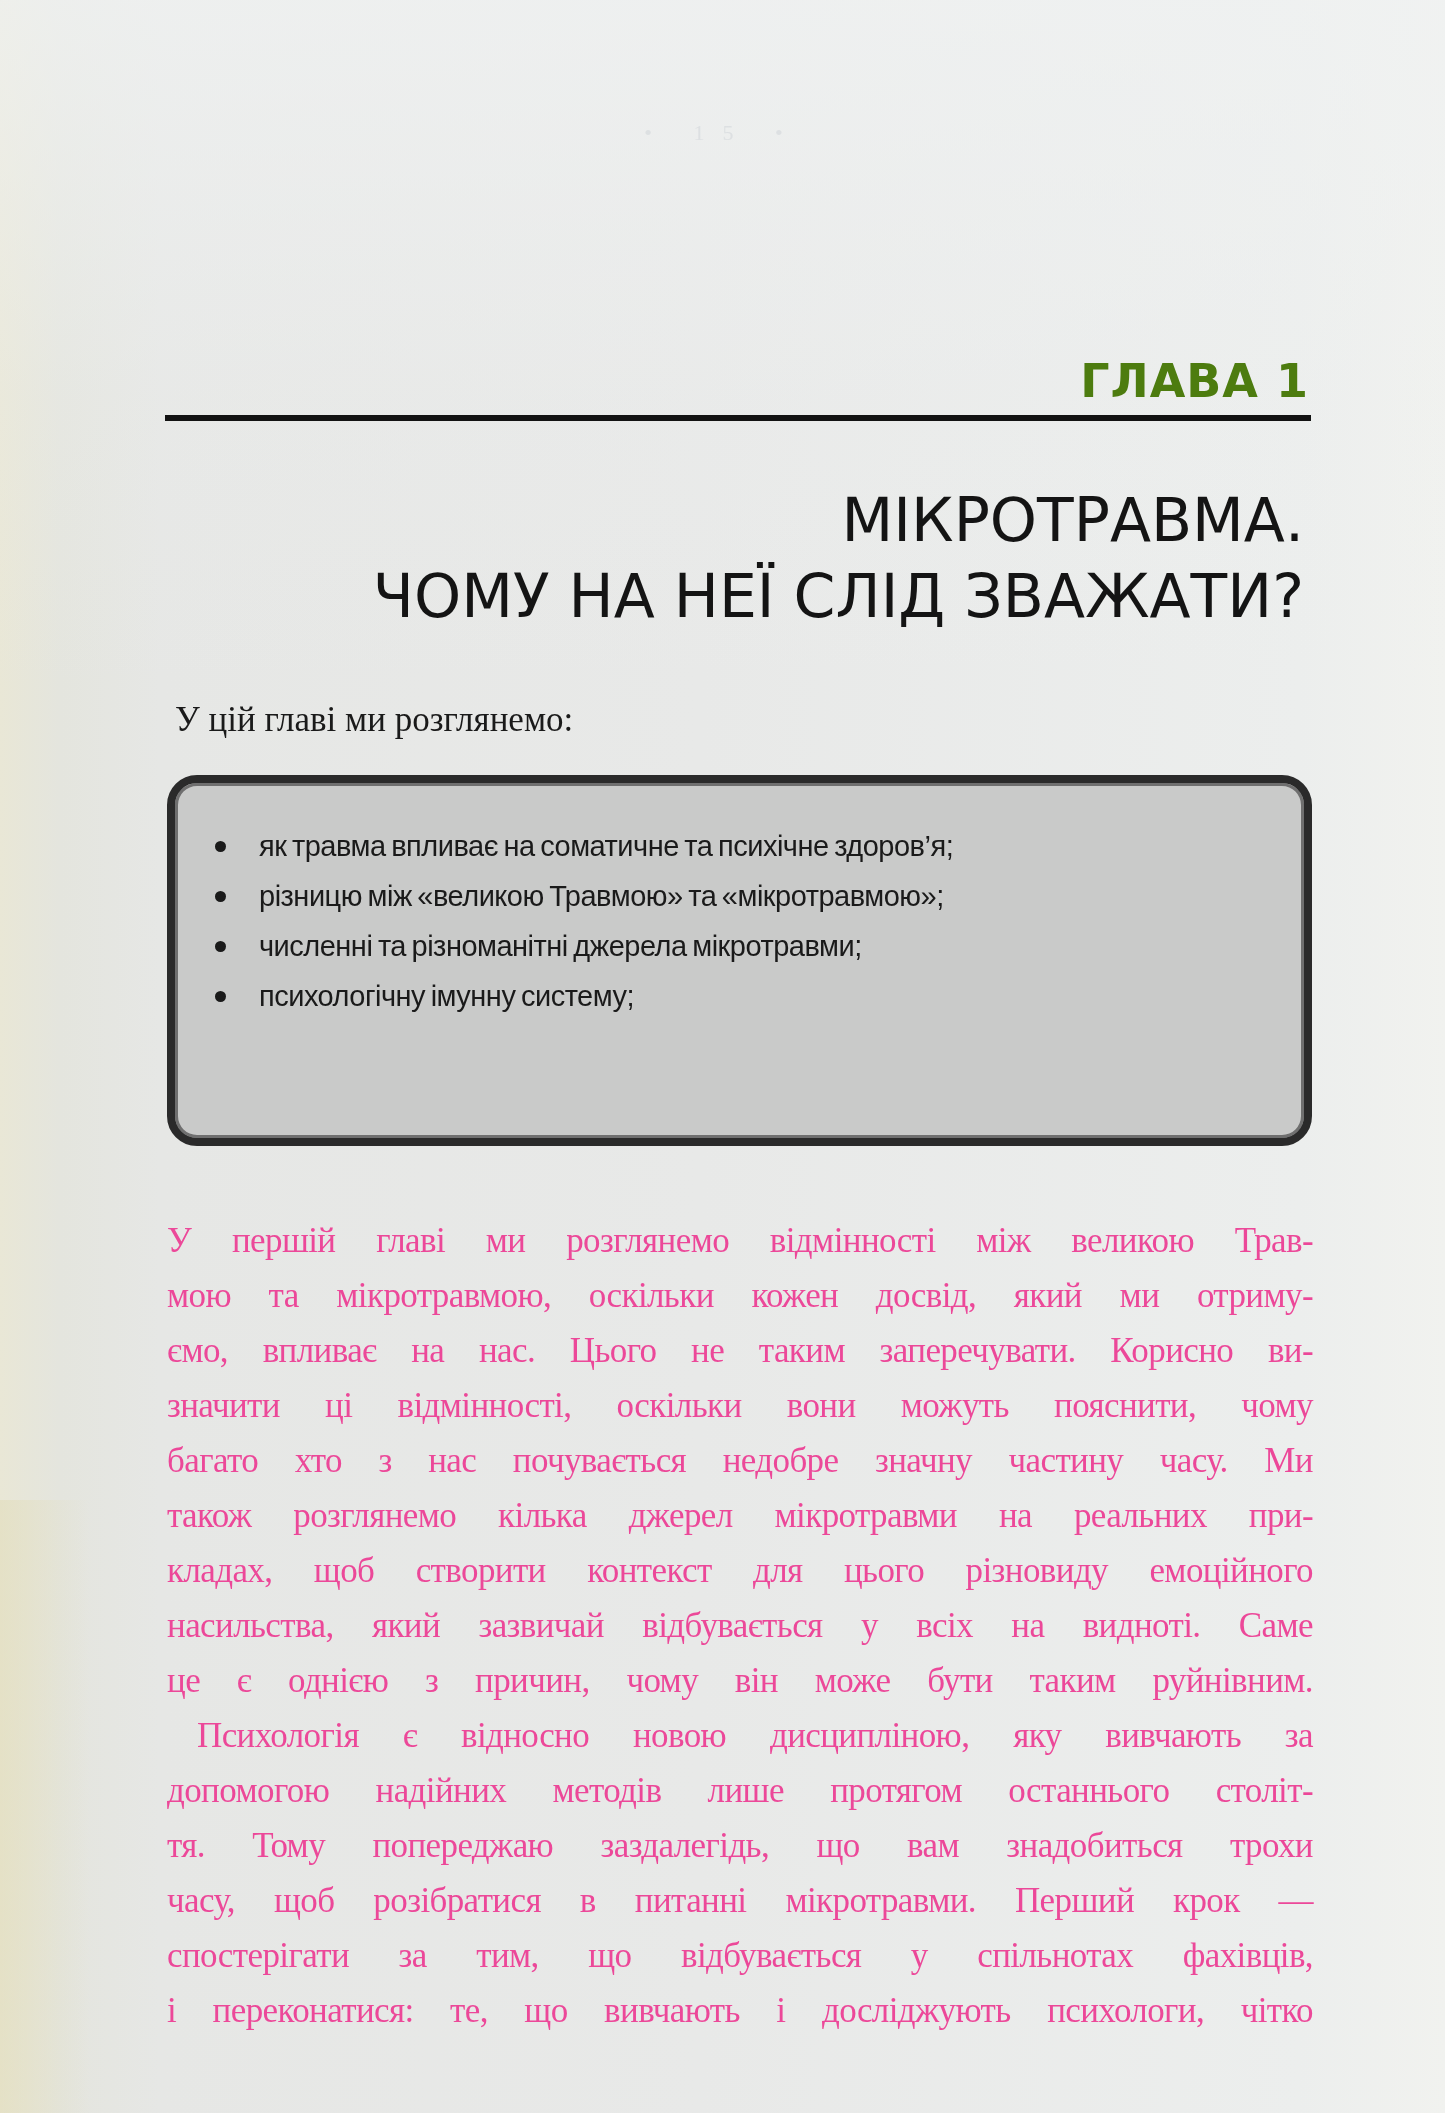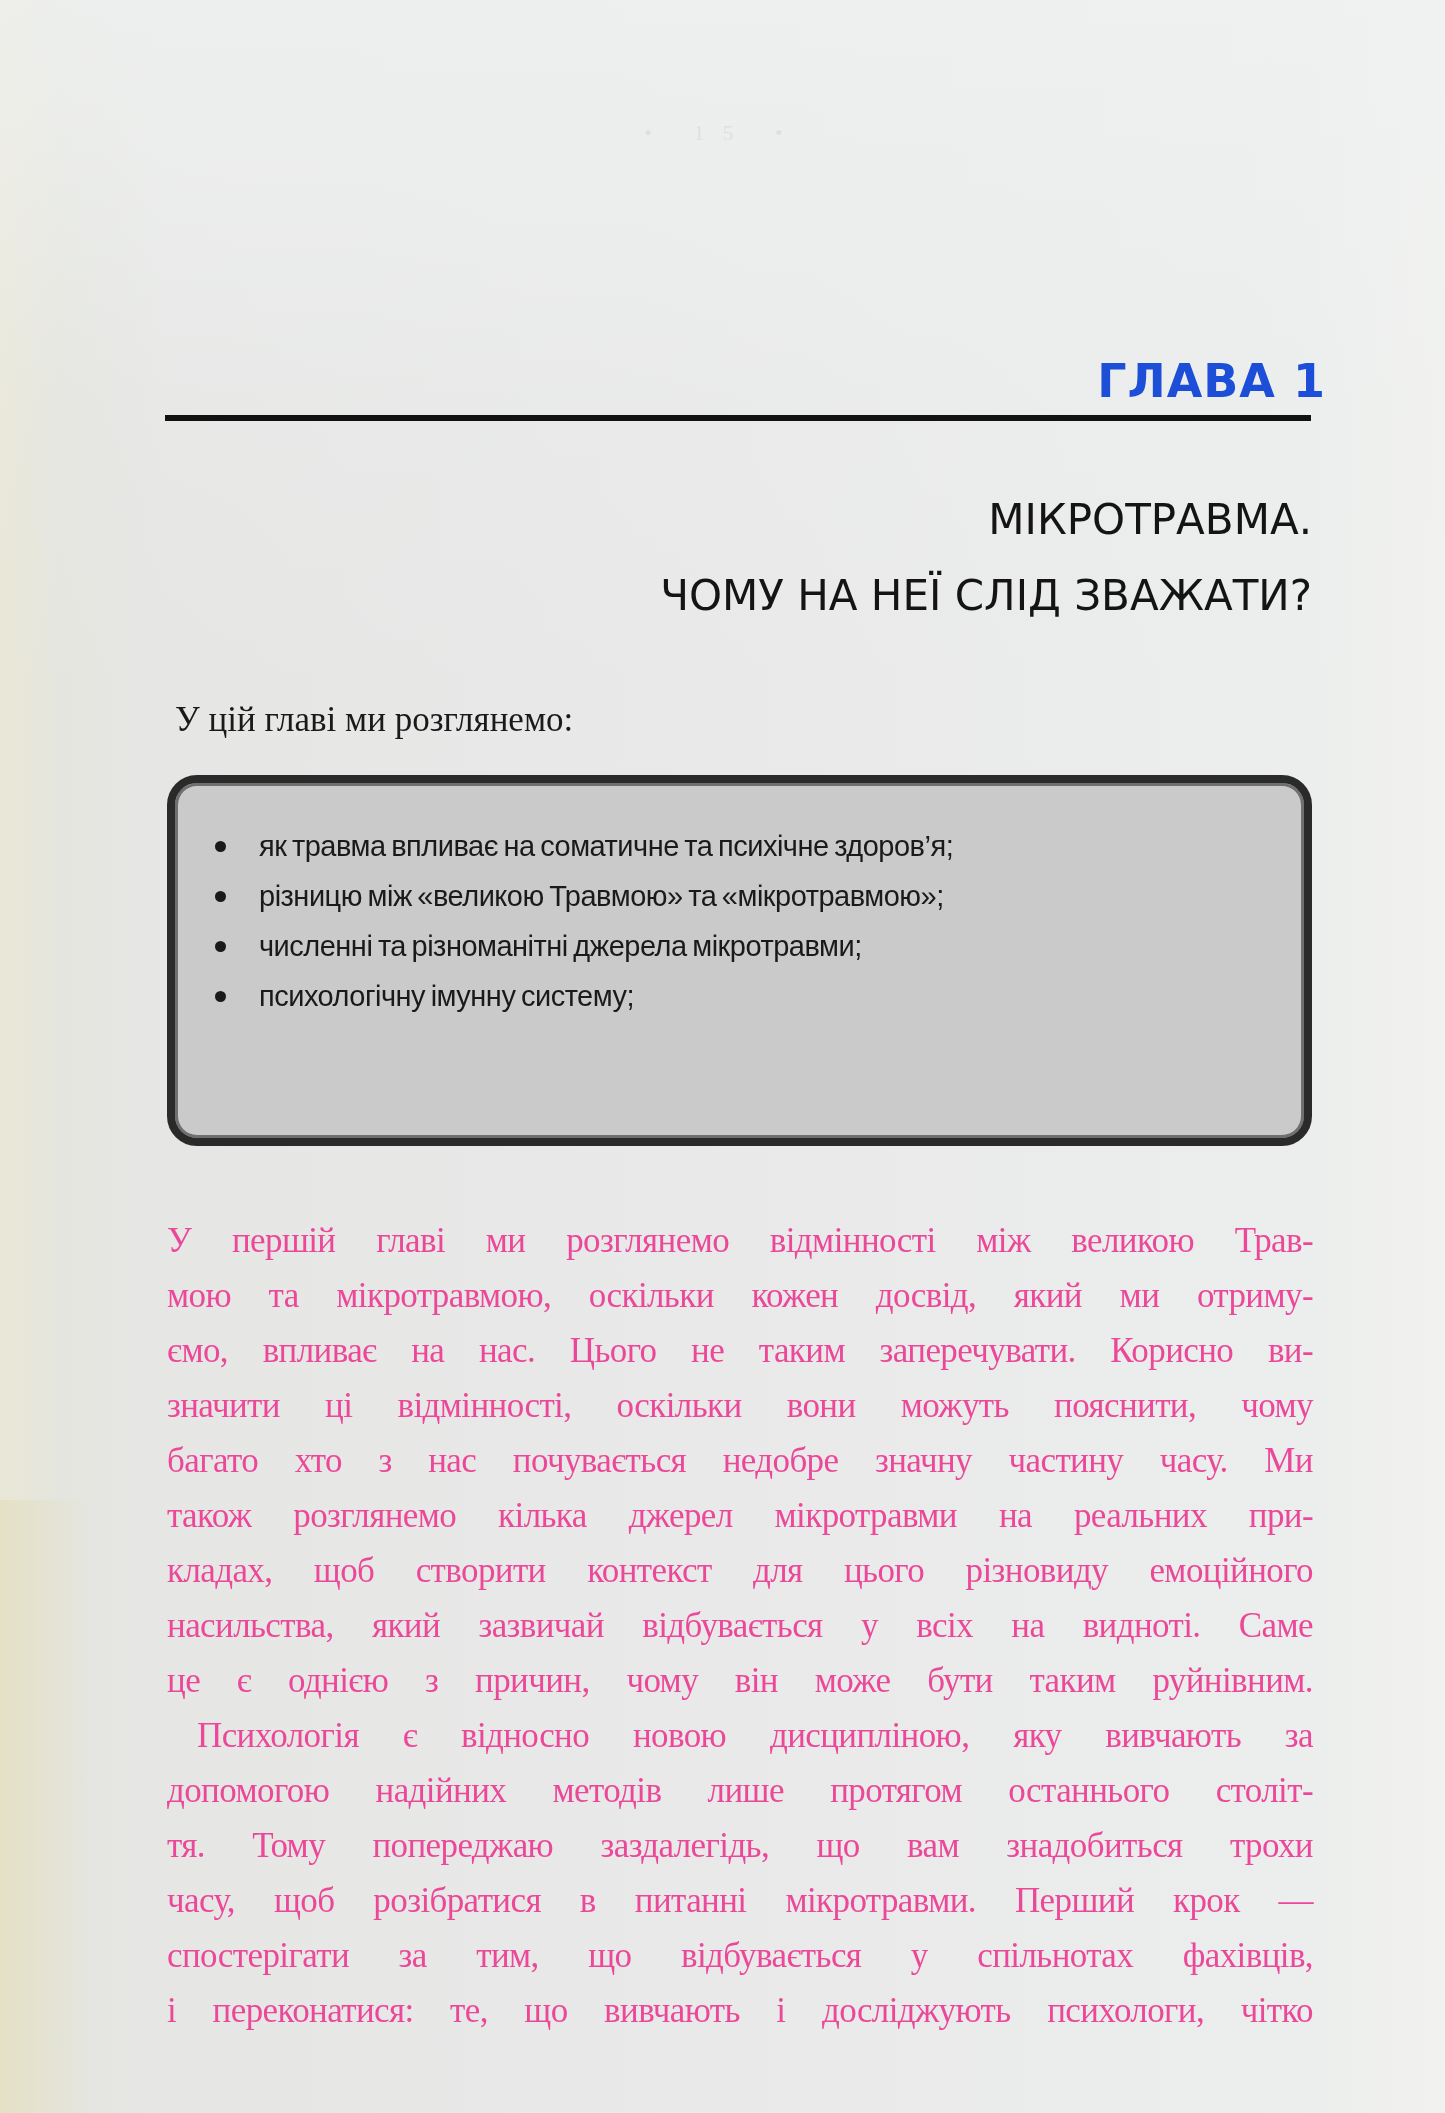--- a/index.html
+++ b/index.html
@@ -30,43 +30,43 @@
       top: 120px;
       left: 0;
       width: 1445px;
       text-align: center;
       font-size: 22px;
       color: #dde0e2;
       letter-spacing: 18px;
     }
     .chapter-label {
       position: absolute;
-      right: 119px;
+      right: 136px;
       top: 354px;
       font-family: "DejaVu Sans", sans-serif;
       font-weight: bold;
       font-size: 46px;
       letter-spacing: 1px;
-      color: #1d4ed8;
+      color: #4d7c0f;
     }
     .chapter-rule {
       position: absolute;
       left: 165px;
       top: 415px;
       width: 1146px;
       height: 6px;
       background: #121212;
     }
     .chapter-title {
       position: absolute;
-      right: 133px;
+      right: 141px;
       top: 482px;
       text-align: right;
       font-family: "DejaVu Sans", sans-serif;
-      font-size: 42px;
+      font-size: 60px;
       line-height: 76px;
       font-weight: normal;
       color: #141414;
       letter-spacing: 0px;
       margin: 0;
     }
     .chapter-title span { display: block; white-space: nowrap; }
     .intro-line {
       position: absolute;
       left: 167px;

